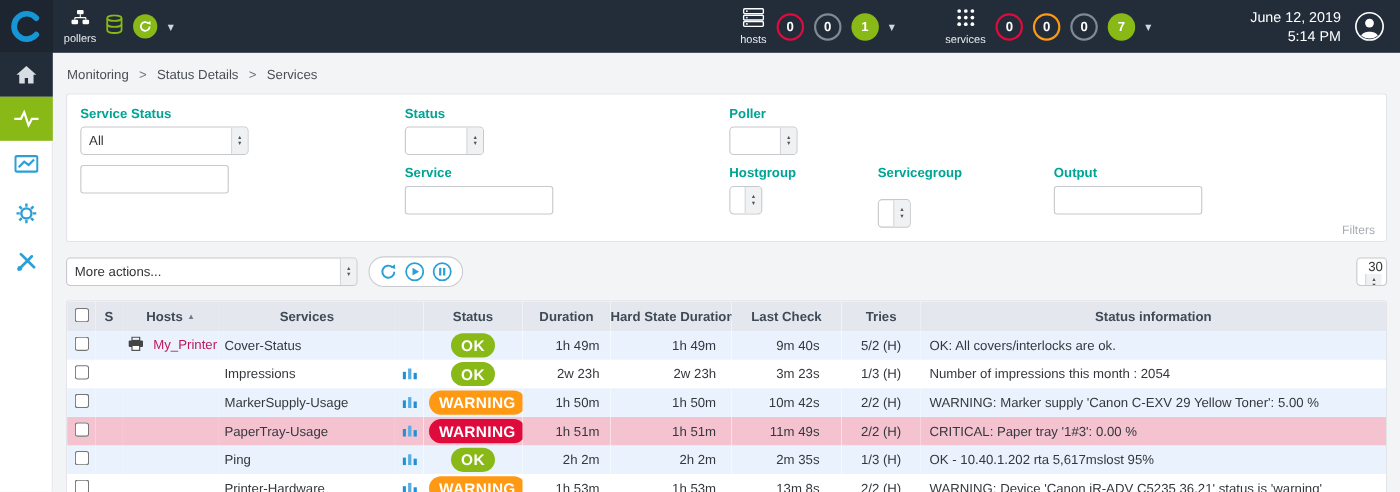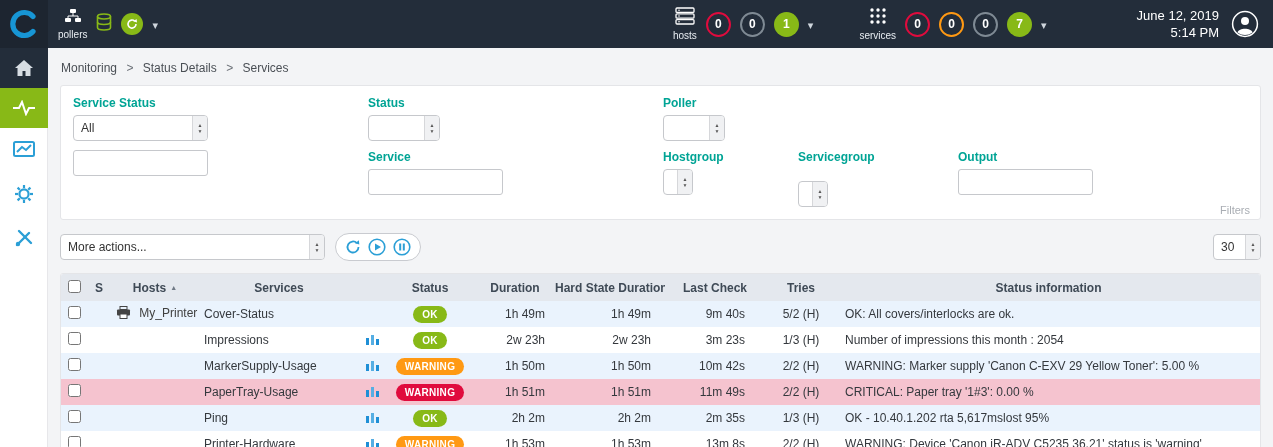--- a/index.html
+++ b/index.html
@@ -50,22 +50,22 @@
   .f-row { display:flex; }
   .f-row + .f-row { margin-top:9px; }
   .f-col { display:flex; flex-direction:column; }
   .w295 { width:295px; flex:0 0 295px; }
   .w135 { width:135px; flex:0 0 135px; }
   .w160 { width:160px; flex:0 0 160px;gap:12px; }
   .flabel { color:#00a495; font-size:12px; font-weight:bold; margin-bottom:5px; }
   .sel { height:26px; background:#fff; border:1px solid #c6c8cc; border-radius:4px;
          display:inline-flex; align-items:center; justify-content:space-between;
          padding-left:7px; font-size:12px; color:#333; cursor:pointer; overflow:hidden; }
-  .sel-135 { width:135px; } .sel-72 { width:72px; } .sel-62 { width:62px; }
-  .sel-30 { width:30px; padding-left:2px; } .sel-265 { width:265px; } .sel-46 { width:48px; }
+  .sel-135 { width:153px; } .sel-72 { width:72px; } .sel-62 { width:62px; }
+  .sel-30 { width:30px; padding-left:2px; } .sel-265 { width:265px; } .sel-46 { width:28px;flex-direction:column; }
   .stepper { width:15px; align-self:stretch; display:flex; flex-direction:column;
              align-items:center; justify-content:center; background:#f0f1f3;
              border-left:1px solid #d6d7da; color:#555; flex:0 0 15px; }
   .stepper::before { content:"\25B2"; font-size:5px; line-height:6px; }
   .stepper::after  { content:"\25BC"; font-size:5px; line-height:6px; }
   .tin { height:26px; width:135px; border:1px solid #c6c8cc; border-radius:3px;
          background:#fff; padding:0 6px; font-size:12px; color:#333;
          font-family:"Liberation Sans", sans-serif; }
   .filters-tag { position:absolute; right:10px; bottom:3px; font-size:11px; color:#a9adb3; }
 
@@ -84,25 +84,25 @@
   .grid th { background:#e4e8ee; color:#3f4a56; font-size:12px; font-weight:bold;
              height:27px; text-align:center; white-space:nowrap; overflow:hidden; }
   .grid td { height:26px; padding:0 5px; white-space:nowrap; overflow:hidden; }
   .grid tbody tr:nth-child(odd)  { background:#eaf3fd; }
   .grid tbody tr:nth-child(even) { background:#ffffff; }
   .grid tbody tr.row-critical { background:#f5c3cf !important; }
   .ta-r { text-align:right; } .ta-c { text-align:center; }
   .col-duration { padding-right:10px !important; }
   .col-hard { padding-right:14px !important; }
   .col-last { padding-right:20px !important; }
-  .hostlink { color:#404040; cursor:pointer; }
+  .hostlink { color:#be185d; cursor:pointer; }
   .svclink { cursor:pointer; }
   .info-cell { padding-left:8px !important; }
   .pill { display:inline-block; min-width:28px; padding:3px 9px; border-radius:11px;
-          color:#fff; font-size:10px; font-weight:bold; letter-spacing:.3px; }
+          color:#fff; font-size:14px; font-weight:bold; letter-spacing:.3px; }
   .pill-ok { background:#88b917; } .pill-warning { background:#ff9913; }
   .pill-critical { background:#e00b3d; }
   .sort-asc::after { content:"\25B2"; font-size:7px; color:#707a86; margin-left:4px; vertical-align:2px; }
   .hosticon { margin-right:5px; vertical-align:-2px; }
   .graphicon { cursor:pointer; }
   input[type="checkbox"] { width:13px; height:13px; cursor:pointer; }
 </style>
 </head>
 <body>
 

